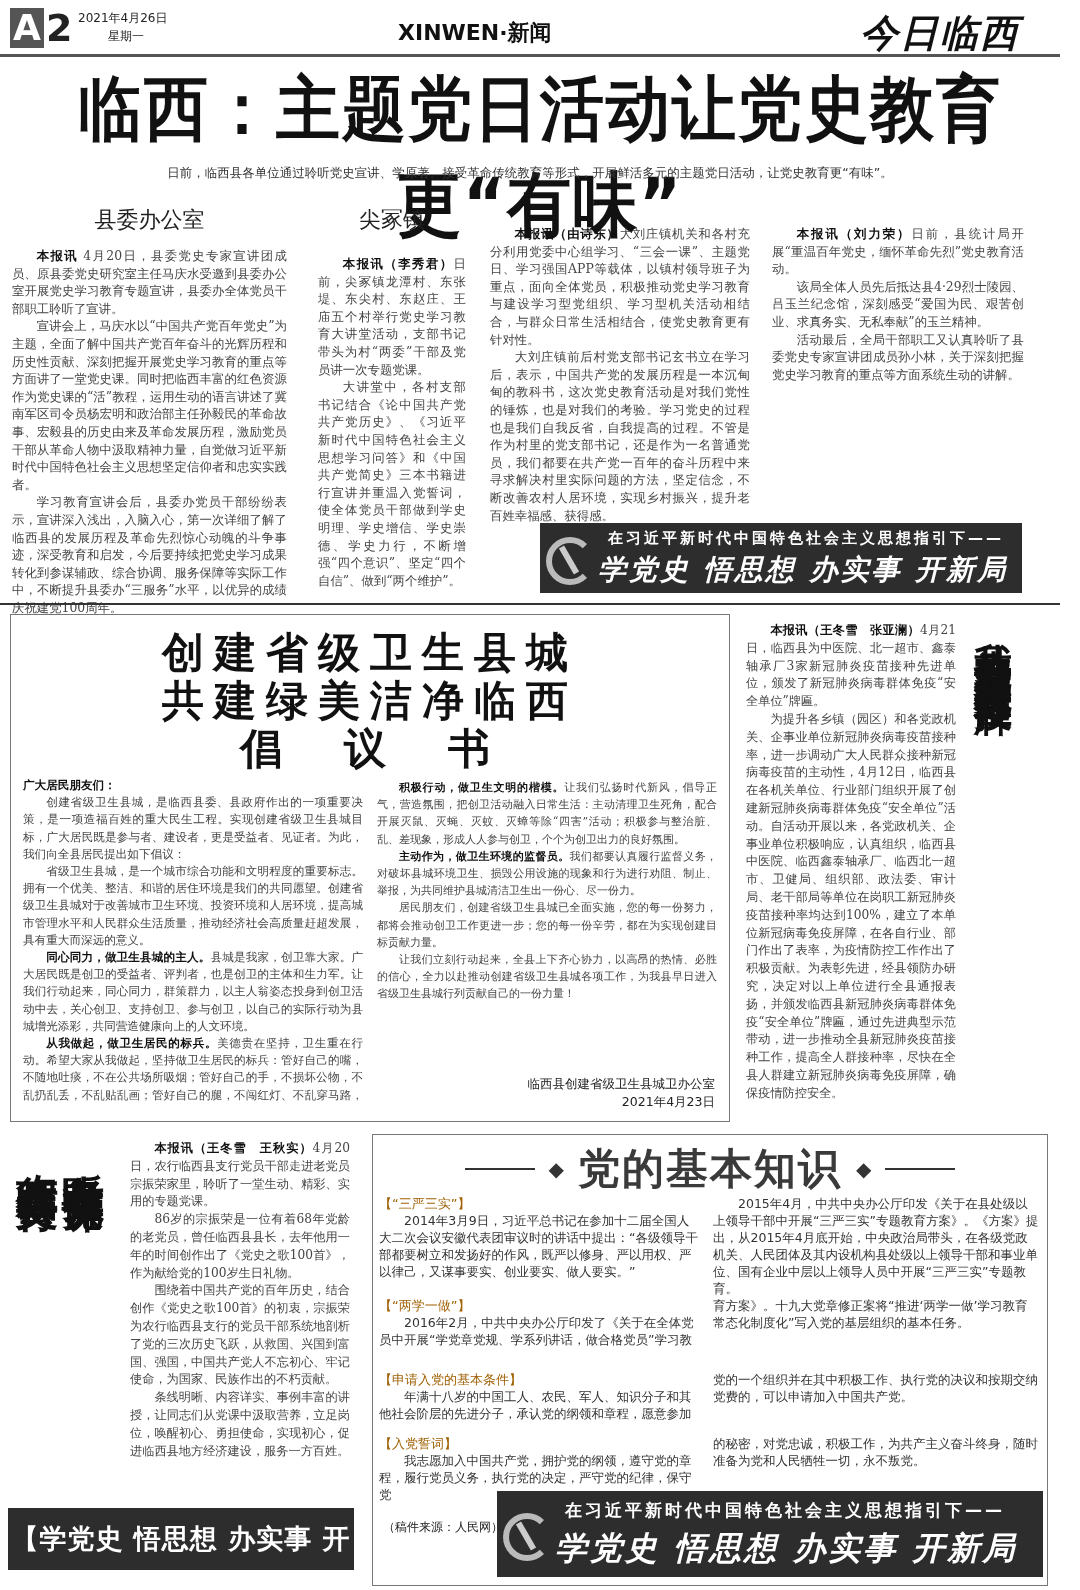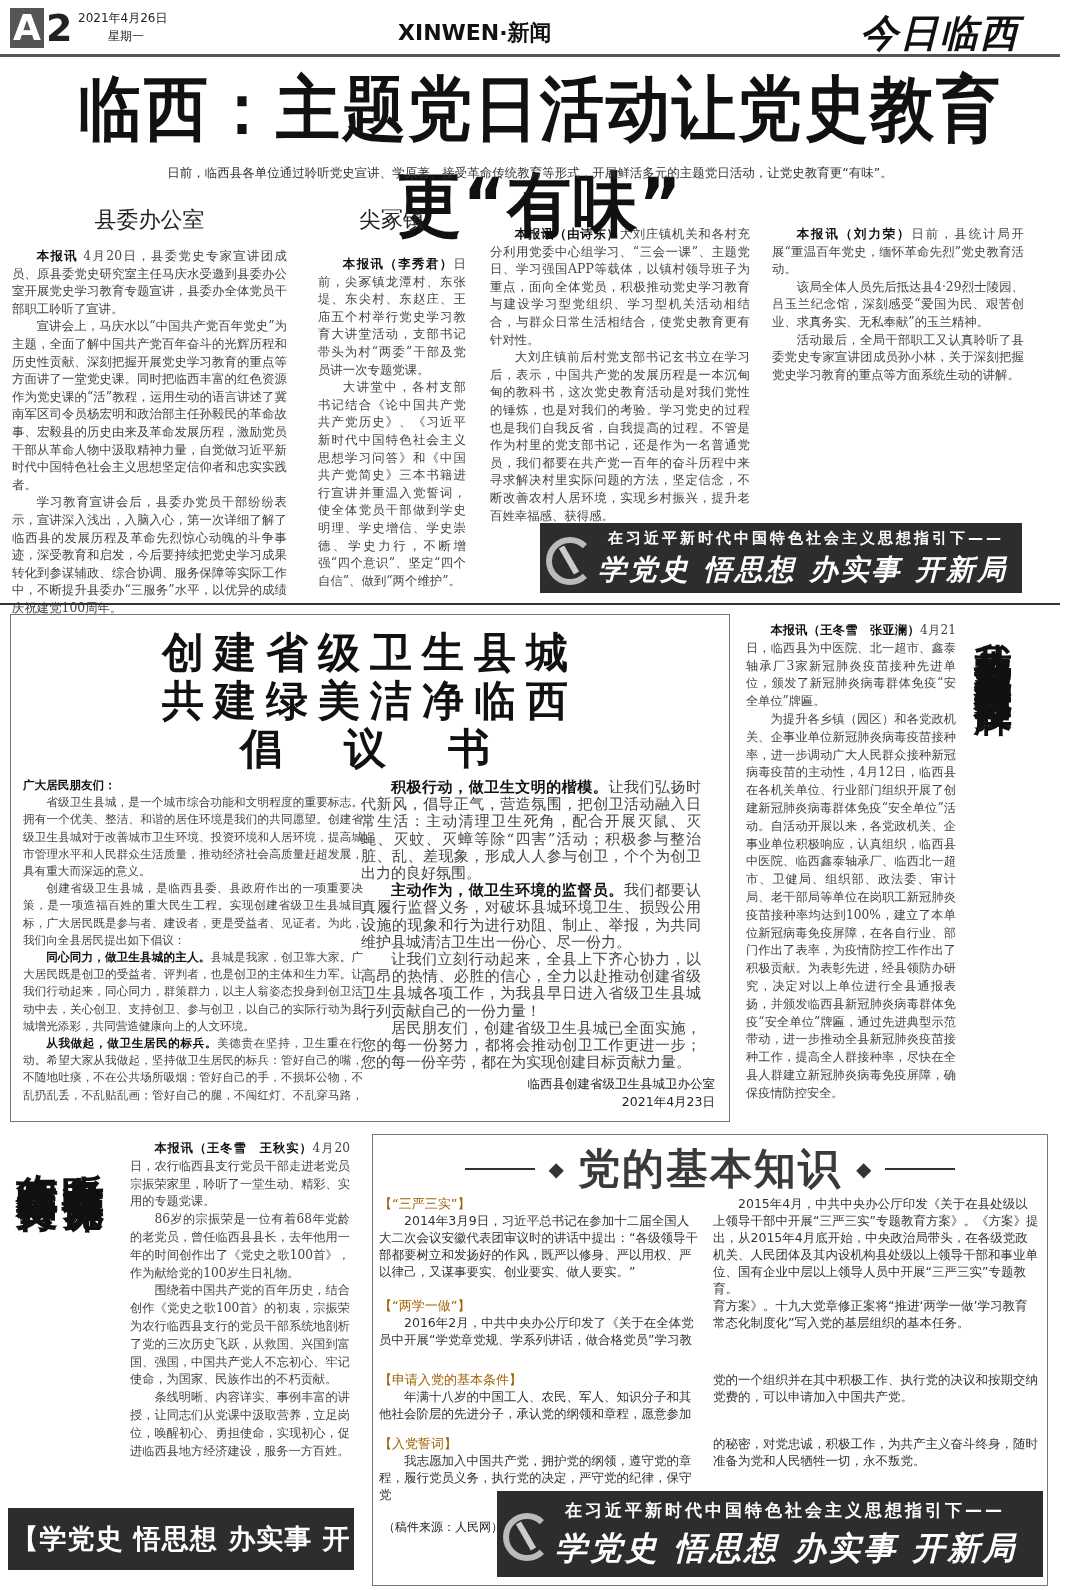--- a/index.html
+++ b/index.html
@@ -90,30 +90,30 @@
 <div id="rule2" class="abs"></div>
 
 <div id="boxA" class="abs">
   <div id="propTitle" class="abs">
     <div>创建省级卫生县城</div>
     <div>共建绿美洁净临西</div>
     <div>倡　议　书</div>
   </div>
   <div class="abs p" style="left:12px;top:162px;width:340px;font-size:11.6px;line-height:17.2px;">
     <div style="font-weight:bold;color:#111;font-family:'DejaVu Sans',sans-serif;">广大居民朋友们：</div>
+    <p>创建省级卫生县城，是临西县委、县政府作出的一项重要决策，是一项造福百姓的重大民生工程。实现创建省级卫生县城目标，广大居民既是参与者、建设者，更是受益者、见证者。为此，我们向全县居民提出如下倡议：</p>
     <p>省级卫生县城，是一个城市综合功能和文明程度的重要标志。拥有一个优美、整洁、和谐的居住环境是我们的共同愿望。创建省级卫生县城对于改善城市卫生环境、投资环境和人居环境，提高城市管理水平和人民群众生活质量，推动经济社会高质量赶超发展，具有重大而深远的意义。</p>
-    <p>创建省级卫生县城，是临西县委、县政府作出的一项重要决策，是一项造福百姓的重大民生工程。实现创建省级卫生县城目标，广大居民既是参与者、建设者，更是受益者、见证者。为此，我们向全县居民提出如下倡议：</p>
     <p><b>同心同力，做卫生县城的主人。</b><span>县城是我家，创卫靠大家。广大居民既是创卫的受益者、评判者，也是创卫的主体和生力军。让我们行动起来，同心同力，群策群力，以主人翁姿态投身到创卫活动中去，关心创卫、支持创卫、参与创卫，以自己的实际行动为县城增光添彩，共同营造健康向上的人文环境。</span></p>
     <p style="height:68px;overflow:hidden;"><b>从我做起，做卫生居民的标兵。</b><span>美德贵在坚持，卫生重在行动。希望大家从我做起，坚持做卫生居民的标兵：管好自己的嘴，不随地吐痰，不在公共场所吸烟；管好自己的手，不损坏公物，不乱扔乱丢，不乱贴乱画；管好自己的腿，不闯红灯、不乱穿马路，不践踏草坪；管好自己的“区”，经营者要树立责任意识，自觉落实“门前三包”责任；管好自己的“家”，自觉维护公共卫生，养成良好的生活卫生习惯。</span></p>
   </div>
-  <div class="abs p" style="left:350px;top:164px;width:340px;font-size:15px;line-height:17.2px;">
+  <div class="abs p" style="left:366px;top:164px;width:340px;font-size:11px;line-height:17.2px;">
     <p><b>积极行动，做卫生文明的楷模。</b><span>让我们弘扬时代新风，倡导正气，营造氛围，把创卫活动融入日常生活：主动清理卫生死角，配合开展灭鼠、灭蝇、灭蚊、灭蟑等除“四害”活动；积极参与整治脏、乱、差现象，形成人人参与创卫，个个为创卫出力的良好氛围。</span></p>
     <p><b>主动作为，做卫生环境的监督员。</b><span>我们都要认真履行监督义务，对破坏县城环境卫生、损毁公用设施的现象和行为进行劝阻、制止、举报，为共同维护县城清洁卫生出一份心、尽一份力。</span></p>
+    <p>居民朋友们，创建省级卫生县城已全面实施，您的每一份努力，都将会推动创卫工作更进一步；您的每一份辛劳，都在为实现创建目标贡献力量。</p>
     <p>让我们立刻行动起来，全县上下齐心协力，以高昂的热情、必胜的信心，全力以赴推动创建省级卫生县城各项工作，为我县早日进入省级卫生县城行列贡献自己的一份力量！</p>
-    <p>居民朋友们，创建省级卫生县城已全面实施，您的每一份努力，都将会推动创卫工作更进一步；您的每一份辛劳，都在为实现创建目标贡献力量。</p>
   </div>
   <div class="abs sans" style="right:14px;top:460px;text-align:right;font-size:12.5px;line-height:18px;color:#222;">
     <div>临西县创建省级卫生县城卫办公室</div>
     <div>2021年4月23日</div>
   </div>
 </div>
 
 <div class="abs p" style="left:746px;top:622px;width:210px;font-size:12.2px;line-height:17.8px;">
   <p><b>本报讯（王冬雪　张亚澜）</b><span>4月21日，临西县为中医院、北一超市、鑫泰轴承厂3家新冠肺炎疫苗接种先进单位，颁发了新冠肺炎病毒群体免疫“安全单位”牌匾。</span></p>
   <p>为提升各乡镇（园区）和各党政机关、企事业单位新冠肺炎病毒疫苗接种率，进一步调动广大人民群众接种新冠病毒疫苗的主动性，4月12日，临西县在各机关单位、行业部门组织开展了创建新冠肺炎病毒群体免疫“安全单位”活动。自活动开展以来，各党政机关、企事业单位积极响应，认真组织，临西县中医院、临西鑫泰轴承厂、临西北一超市、卫健局、组织部、政法委、审计局、老干部局等单位在岗职工新冠肺炎疫苗接种率均达到100%，建立了本单位新冠病毒免疫屏障，在各自行业、部门作出了表率，为疫情防控工作作出了积极贡献。为表彰先进，经县领防办研究，决定对以上单位进行全县通报表扬，并颁发临西县新冠肺炎病毒群体免疫“安全单位”牌匾，通过先进典型示范带动，进一步推动全县新冠肺炎疫苗接种工作，提高全人群接种率，尽快在全县人群建立新冠肺炎病毒免疫屏障，确保疫情防控安全。</p>

